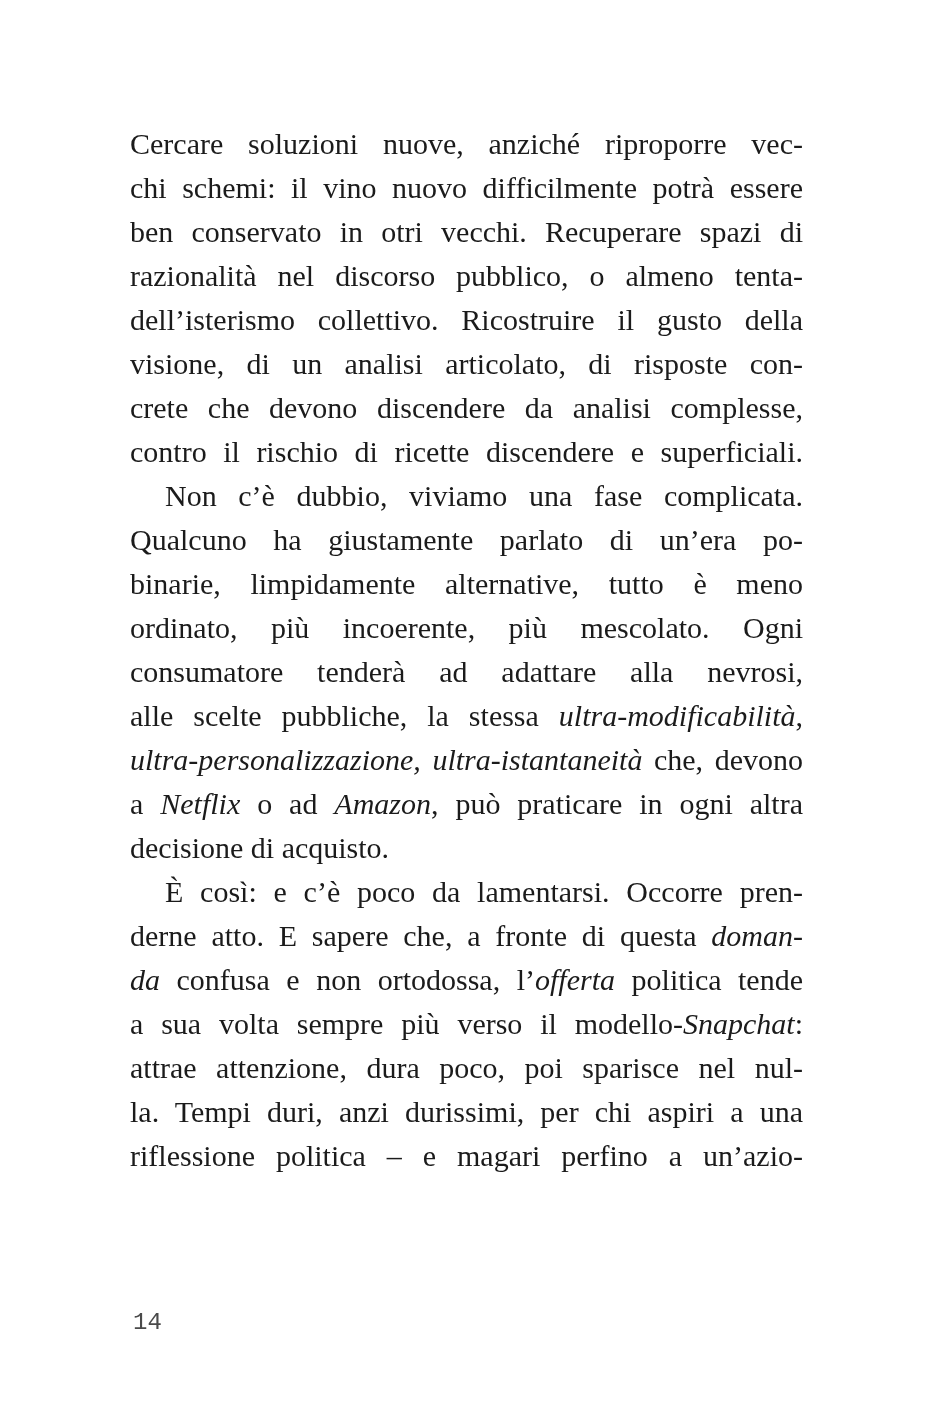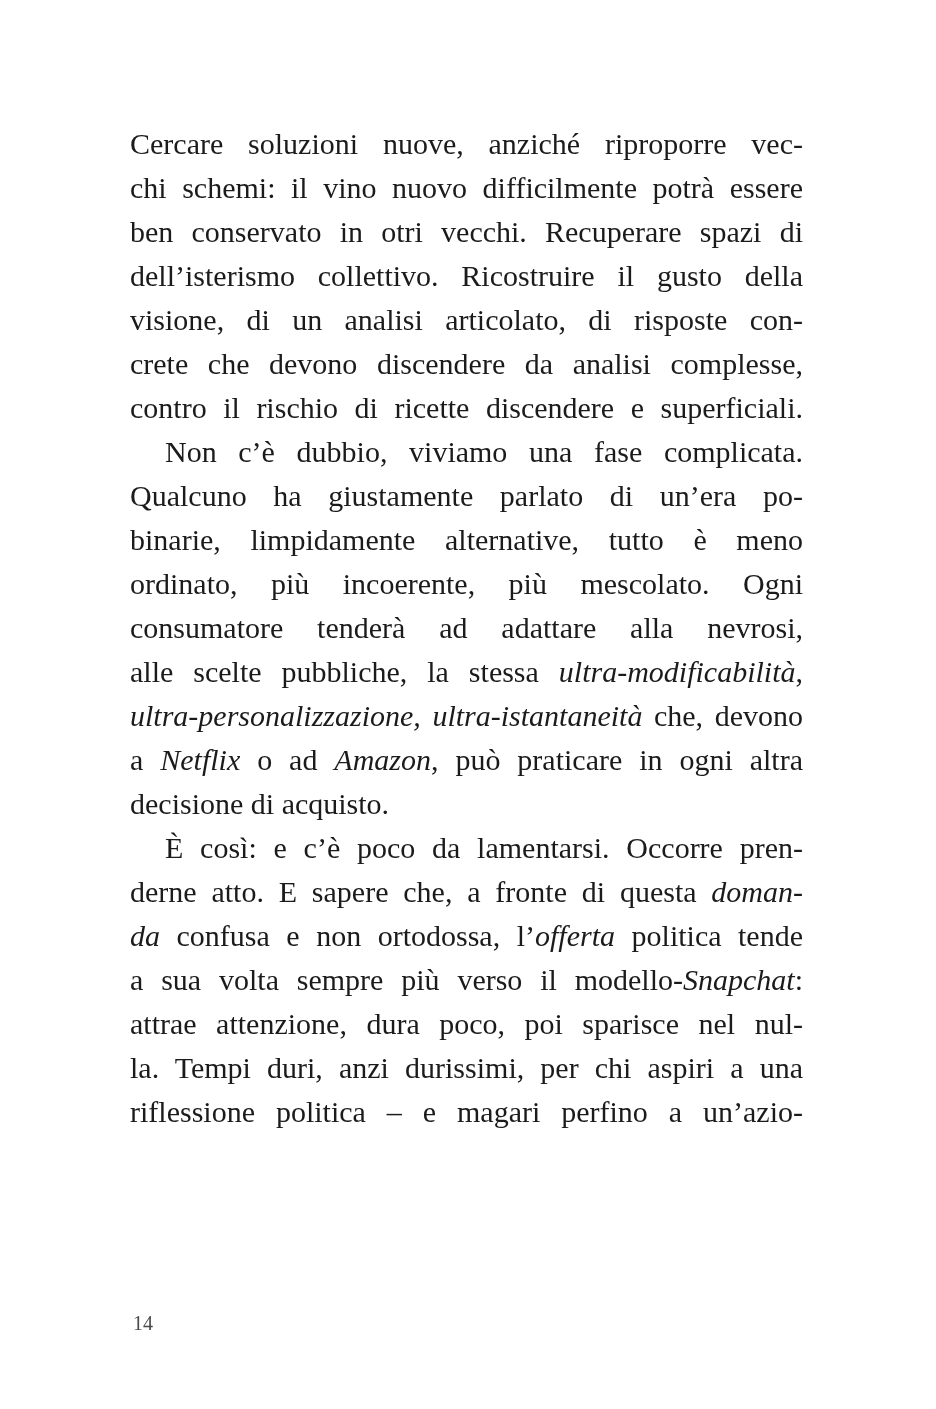--- a/index.html
+++ b/index.html
@@ -38,35 +38,37 @@
   .line.indent {
     padding-left: 35px;
   }
   .it {
     font-style: italic;
   }
   .page-number {
     position: absolute;
     left: 133px;
     top: 1303px;
-    font-size: 20px;
+    font-size: 24px;
     line-height: 40px;
     color: #4a4a4a;
     font-variant-numeric: oldstyle-nums;
+    font-family: Liberation Mono, monospace;
   }
 </style>
 </head>
 <body>
 
 <div class="page">
   <div class="text-block">
       <div class="paragraph">
         <div class="line"><span>Cercare soluzioni nuove, anziché riproporre vec-</span></div>
         <div class="line"><span>chi schemi: il vino nuovo difficilmente potrà essere</span></div>
         <div class="line"><span>ben conservato in otri vecchi. Recuperare spazi di</span></div>
+        <div class="line"><span>razionalità nel discorso pubblico, o almeno tenta-</span></div>
         <div class="line"><span>dell’isterismo collettivo. Ricostruire il gusto della</span></div>
         <div class="line"><span>visione, di un analisi articolato, di risposte con-</span></div>
         <div class="line"><span>crete che devono discendere da analisi complesse,</span></div>
         <div class="line"><span>contro il rischio di ricette discendere e superficiali.</span></div>
       </div>
       <div class="paragraph">
         <div class="line indent"><span>Non c’è dubbio, viviamo una fase complicata.</span></div>
         <div class="line"><span>Qualcuno ha giustamente parlato di un’era po-</span></div>
         <div class="line"><span>binarie, limpidamente alternative, tutto è meno</span></div>
         <div class="line"><span>ordinato, più incoerente, più mescolato. Ogni</span></div>

